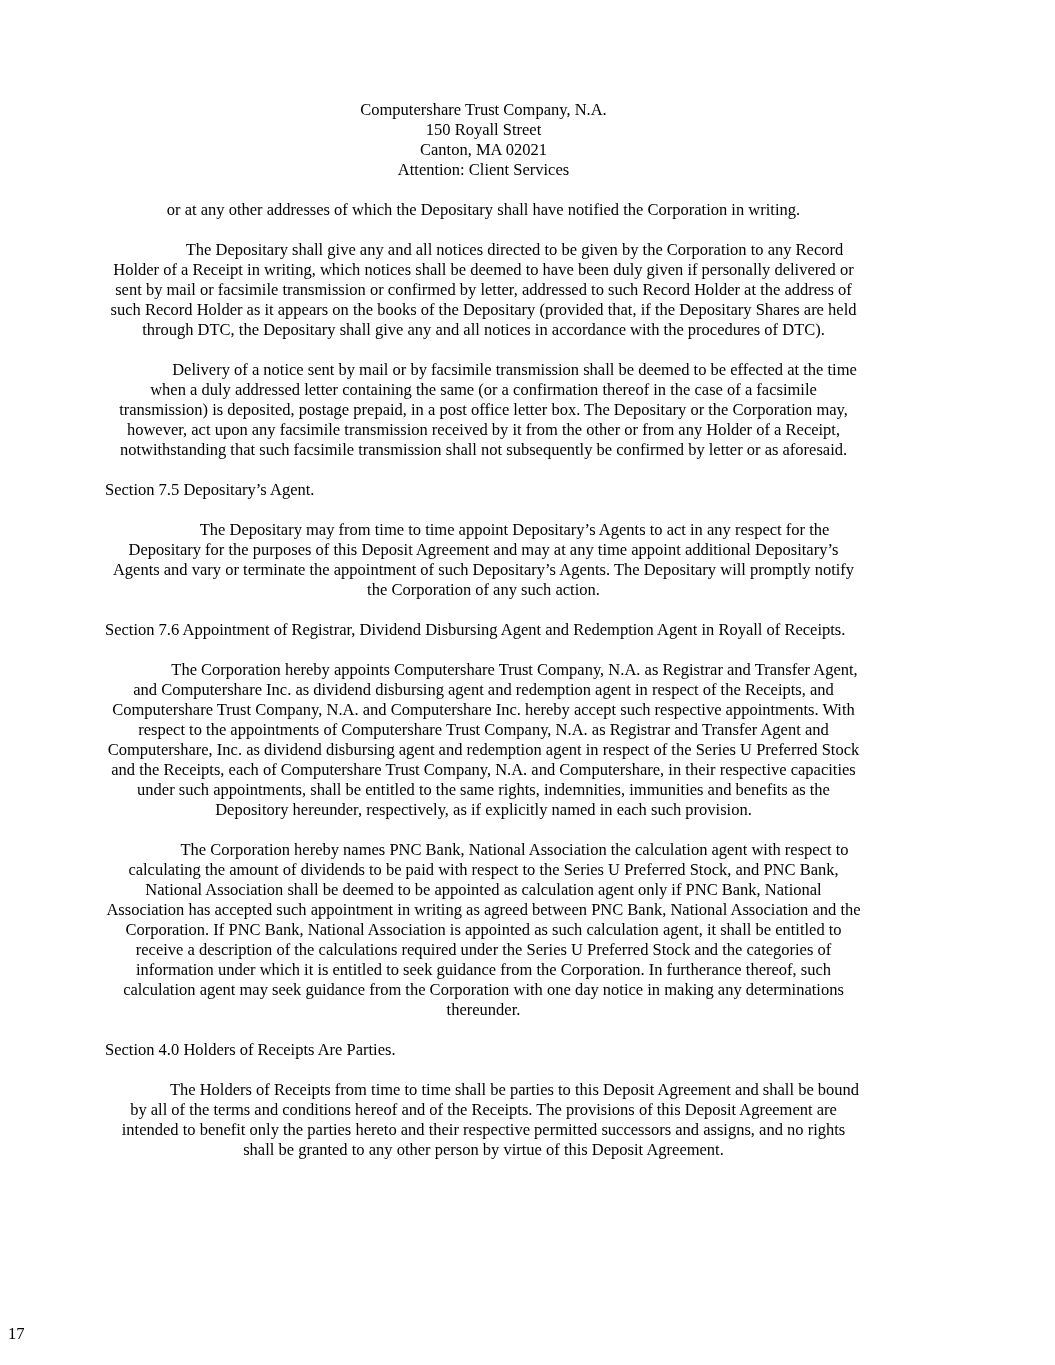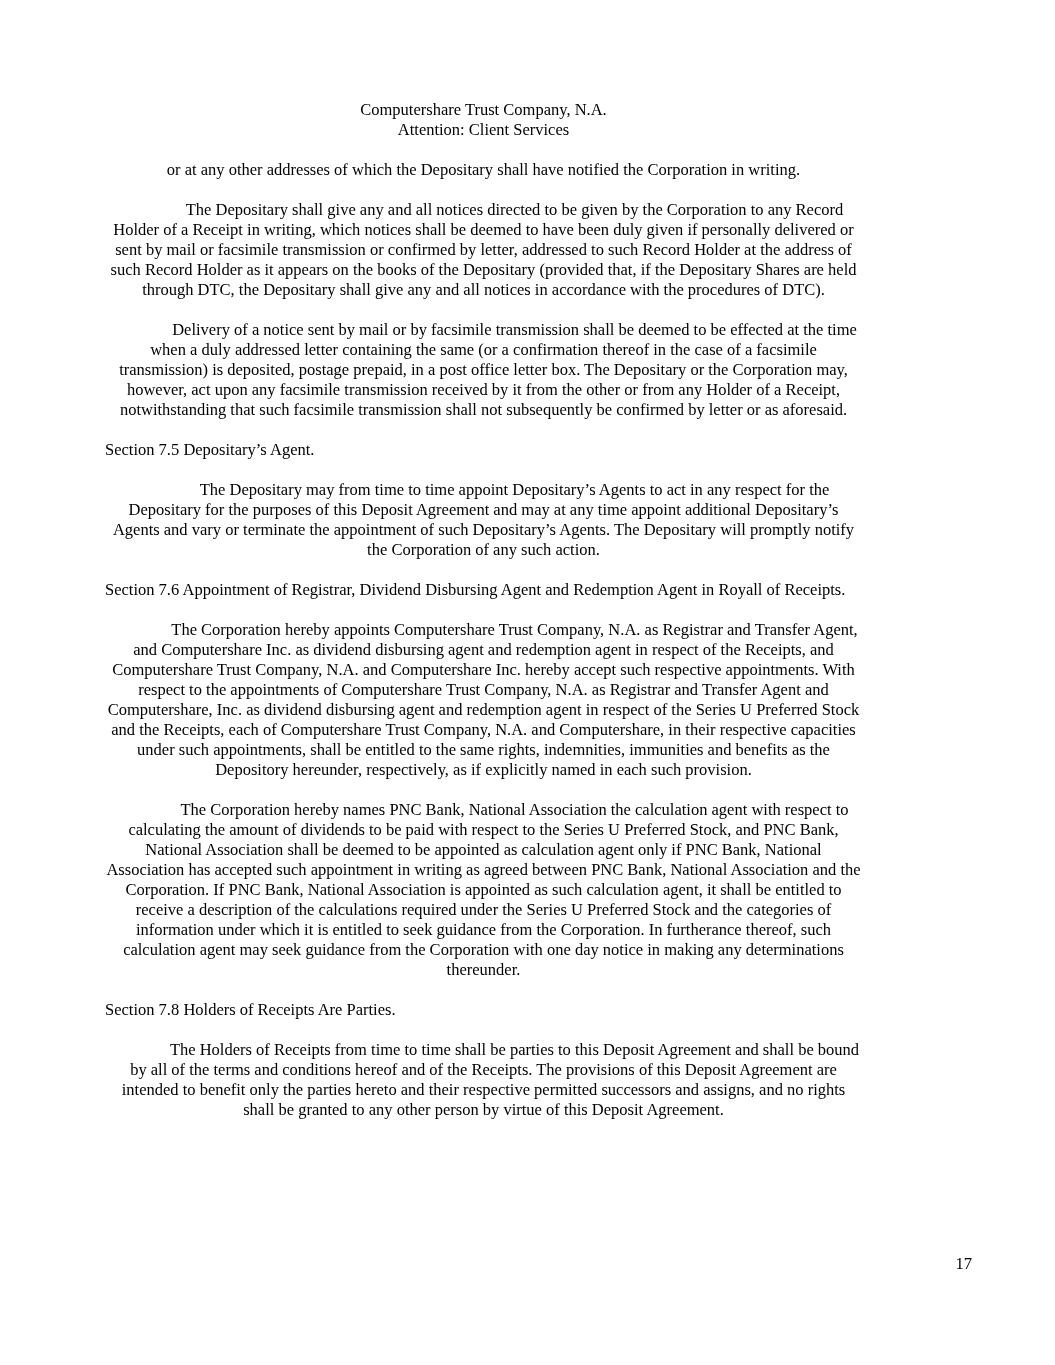--- a/index.html
+++ b/index.html
@@ -30,52 +30,55 @@
   p.indent {
     text-indent: 62px;
   }
   p.section-heading {
     margin: 0 0 20px 0;
   }
   .u {
   }
   .page-number {
     position: absolute;
-    top: 1254px;
+    top: 1324px;
     left: 0;
     width: 100%;
-    text-align: right;
+    text-align: left;
+    padding-left: 8px;
   }
 </style>
 </head>
 <body>
 
 <div class="page">
 
   <div class="addr-block">
     <div>Computershare Trust Company, N.A.</div>
+    <div>150 Royall Street</div>
+    <div>Canton, MA 02021</div>
     <div>Attention: Client Services</div>
   </div>
 
   <p class="body-para">or at any other addresses of which the Depositary shall have notified the Corporation in writing.</p>
 
   <p class="body-para indent"><span>The Depositary shall give any and all notices directed to be given by the Corporation to any Record Holder of a Receipt in writing, which notices shall be deemed to have been duly given if personally delivered or sent by mail or facsimile transmission or confirmed by letter, addressed to such Record Holder at the address of such Record Holder as it appears on the books of the Depositary (</span><span class="u">provided</span><span> that, if the Depositary Shares are held through DTC, the Depositary shall give any and all notices in accordance with the procedures of DTC).</span></p>
 
   <p class="body-para indent">Delivery of a notice sent by mail or by facsimile transmission shall be deemed to be effected at the time when a duly addressed letter containing the same (or a confirmation thereof in the case of a facsimile transmission) is deposited, postage prepaid, in a post office letter box. The Depositary or the Corporation may, however, act upon any facsimile transmission received by it from the other or from any Holder of a Receipt, notwithstanding that such facsimile transmission shall not subsequently be confirmed by letter or as aforesaid.</p>
 
   <p class="section-heading"><span>Section 7.5</span> <span class="u">Depositary’s Agent.</span></p>
 
   <p class="body-para indent">The Depositary may from time to time appoint Depositary’s Agents to act in any respect for the Depositary for the purposes of this Deposit Agreement and may at any time appoint additional Depositary’s Agents and vary or terminate the appointment of such Depositary’s Agents. The Depositary will promptly notify the Corporation of any such action.</p>
 
   <p class="section-heading"><span>Section 7.6</span> <span class="u">Appointment of Registrar, Dividend Disbursing Agent and Redemption Agent in Royall of Receipts.</span></p>
 
   <p class="body-para indent">The Corporation hereby appoints Computershare Trust Company, N.A. as Registrar and Transfer Agent, and Computershare Inc. as dividend disbursing agent and redemption agent in respect of the Receipts, and Computershare Trust Company, N.A. and Computershare Inc. hereby accept such respective appointments. With respect to the appointments of Computershare Trust Company, N.A. as Registrar and Transfer Agent and Computershare, Inc. as dividend disbursing agent and redemption agent in respect of the Series U Preferred Stock and the Receipts, each of Computershare Trust Company, N.A. and Computershare, in their respective capacities under such appointments, shall be entitled to the same rights, indemnities, immunities and benefits as the  Depository hereunder, respectively, as if explicitly named in each such provision.</p>
 
 
   <p class="body-para indent">The Corporation hereby names PNC Bank, National Association the calculation agent with respect to calculating the amount of dividends to be paid with respect to the Series U Preferred Stock, and PNC Bank, National Association shall be deemed to be appointed as calculation agent only if PNC Bank, National Association has accepted such appointment in writing as agreed between PNC Bank, National Association and the Corporation. If PNC Bank, National Association is appointed as such calculation agent, it shall be entitled to receive a description of the calculations required under the Series U Preferred Stock and the categories of information under which it is entitled to seek guidance from the Corporation. In furtherance thereof, such calculation agent may seek guidance from the Corporation with one day notice in making any determinations thereunder.</p>
 
-  <p class="section-heading"><span>Section 7.8</span> <span class="u">Holders of Receipts Are Parties.</span></p>
+  <p class="section-heading"><span>Section 4.0</span> <span class="u">Holders of Receipts Are Parties.</span></p>
 
   <p class="body-para indent">The Holders of Receipts from time to time shall be parties to this Deposit Agreement and shall be bound by all of the terms and conditions hereof and of the Receipts. The provisions of this Deposit Agreement are intended to benefit only the parties hereto and their respective permitted successors and assigns, and no rights shall be granted to any other person by virtue of this Deposit Agreement.</p>
 
   <div class="page-number">17</div>
 
 </div>
 
 </body></html>

